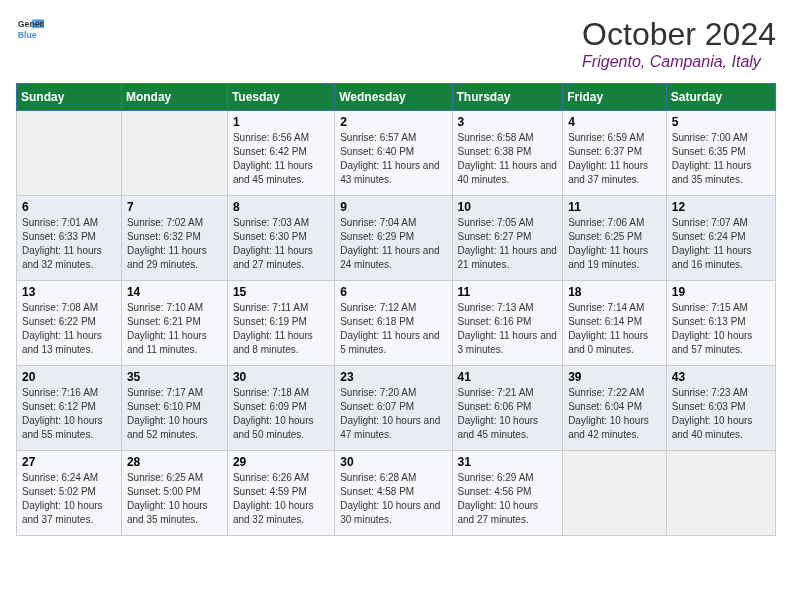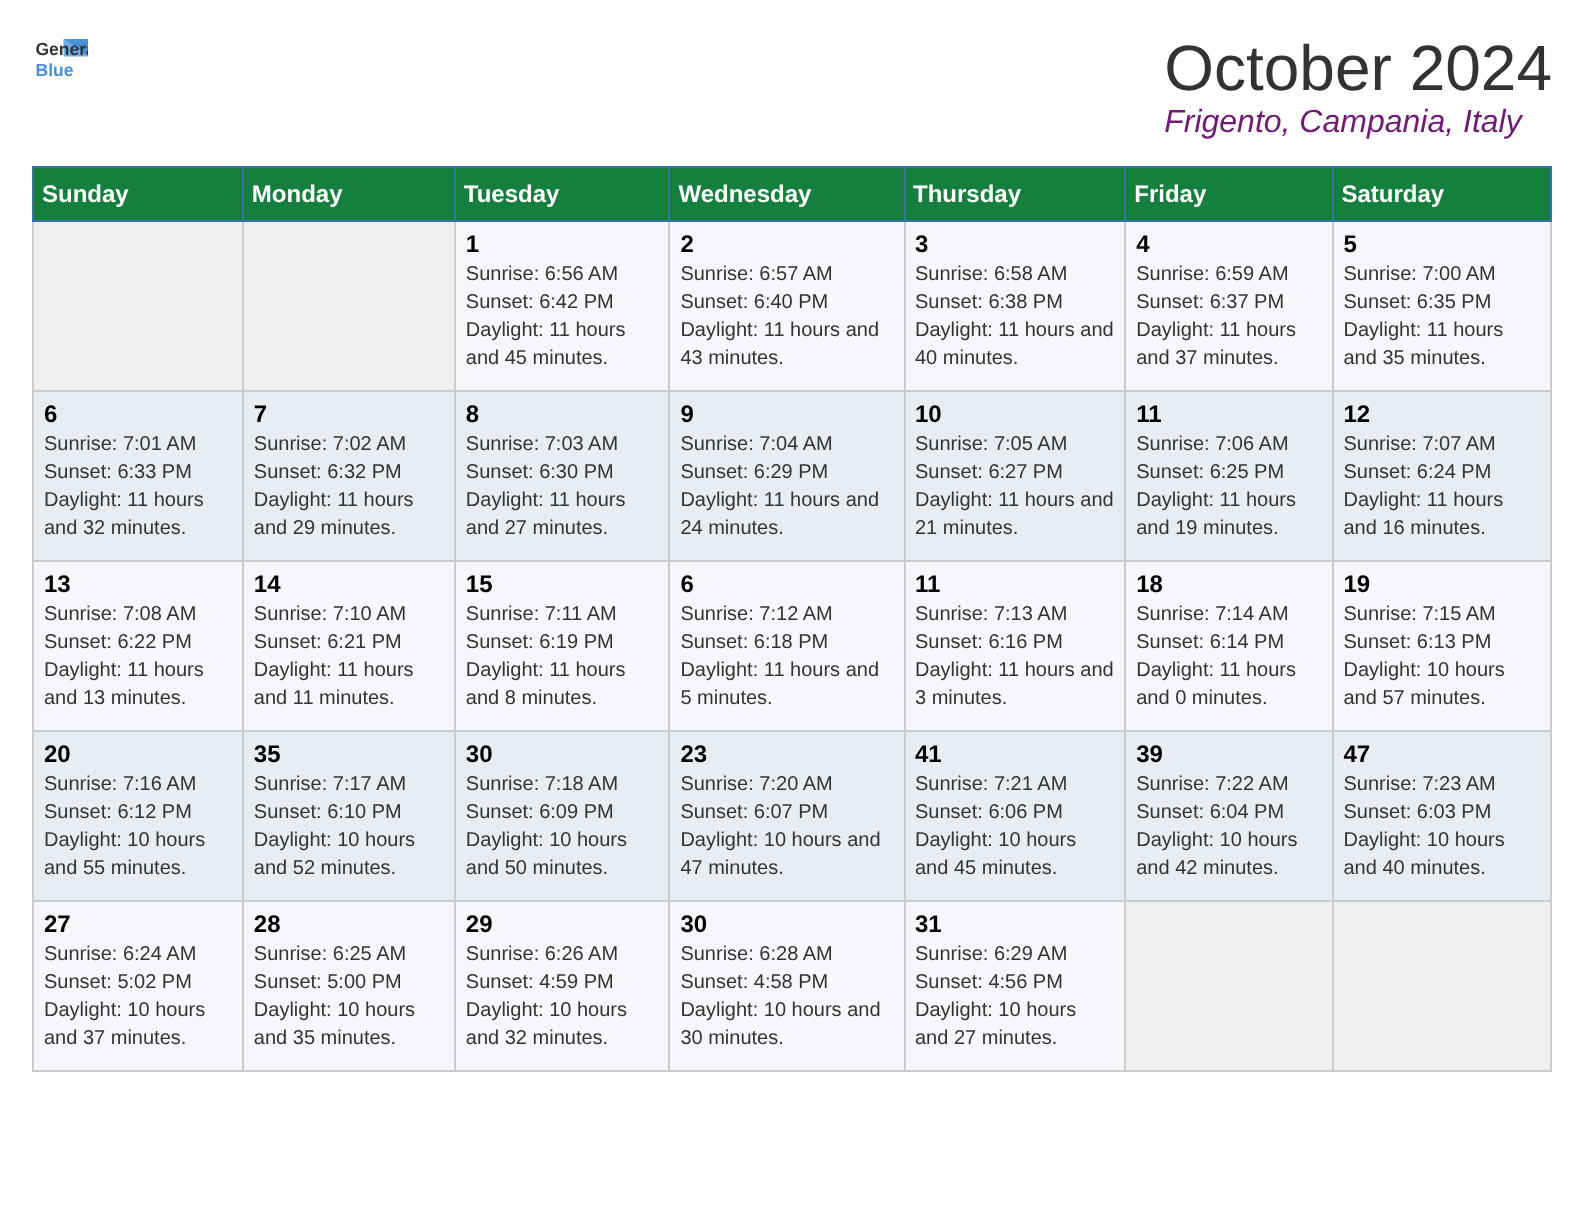--- a/index.html
+++ b/index.html
@@ -212,21 +212,21 @@
         </td>
         <td>
           <div class="day-num">41</div>
           <div class="day-info">Sunrise: 7:21 AM<br>Sunset: 6:06 PM<br>Daylight: 10 hours and 45 minutes.</div>
         </td>
         <td>
           <div class="day-num">39</div>
           <div class="day-info">Sunrise: 7:22 AM<br>Sunset: 6:04 PM<br>Daylight: 10 hours and 42 minutes.</div>
         </td>
         <td>
-          <div class="day-num">47</div>
+          <div class="day-num">43</div>
           <div class="day-info">Sunrise: 7:23 AM<br>Sunset: 6:03 PM<br>Daylight: 10 hours and 40 minutes.</div>
         </td>
       </tr>
       <tr>
         <td>
           <div class="day-num">27</div>
           <div class="day-info">Sunrise: 6:24 AM<br>Sunset: 5:02 PM<br>Daylight: 10 hours and 37 minutes.</div>
         </td>
         <td>
           <div class="day-num">28</div>

